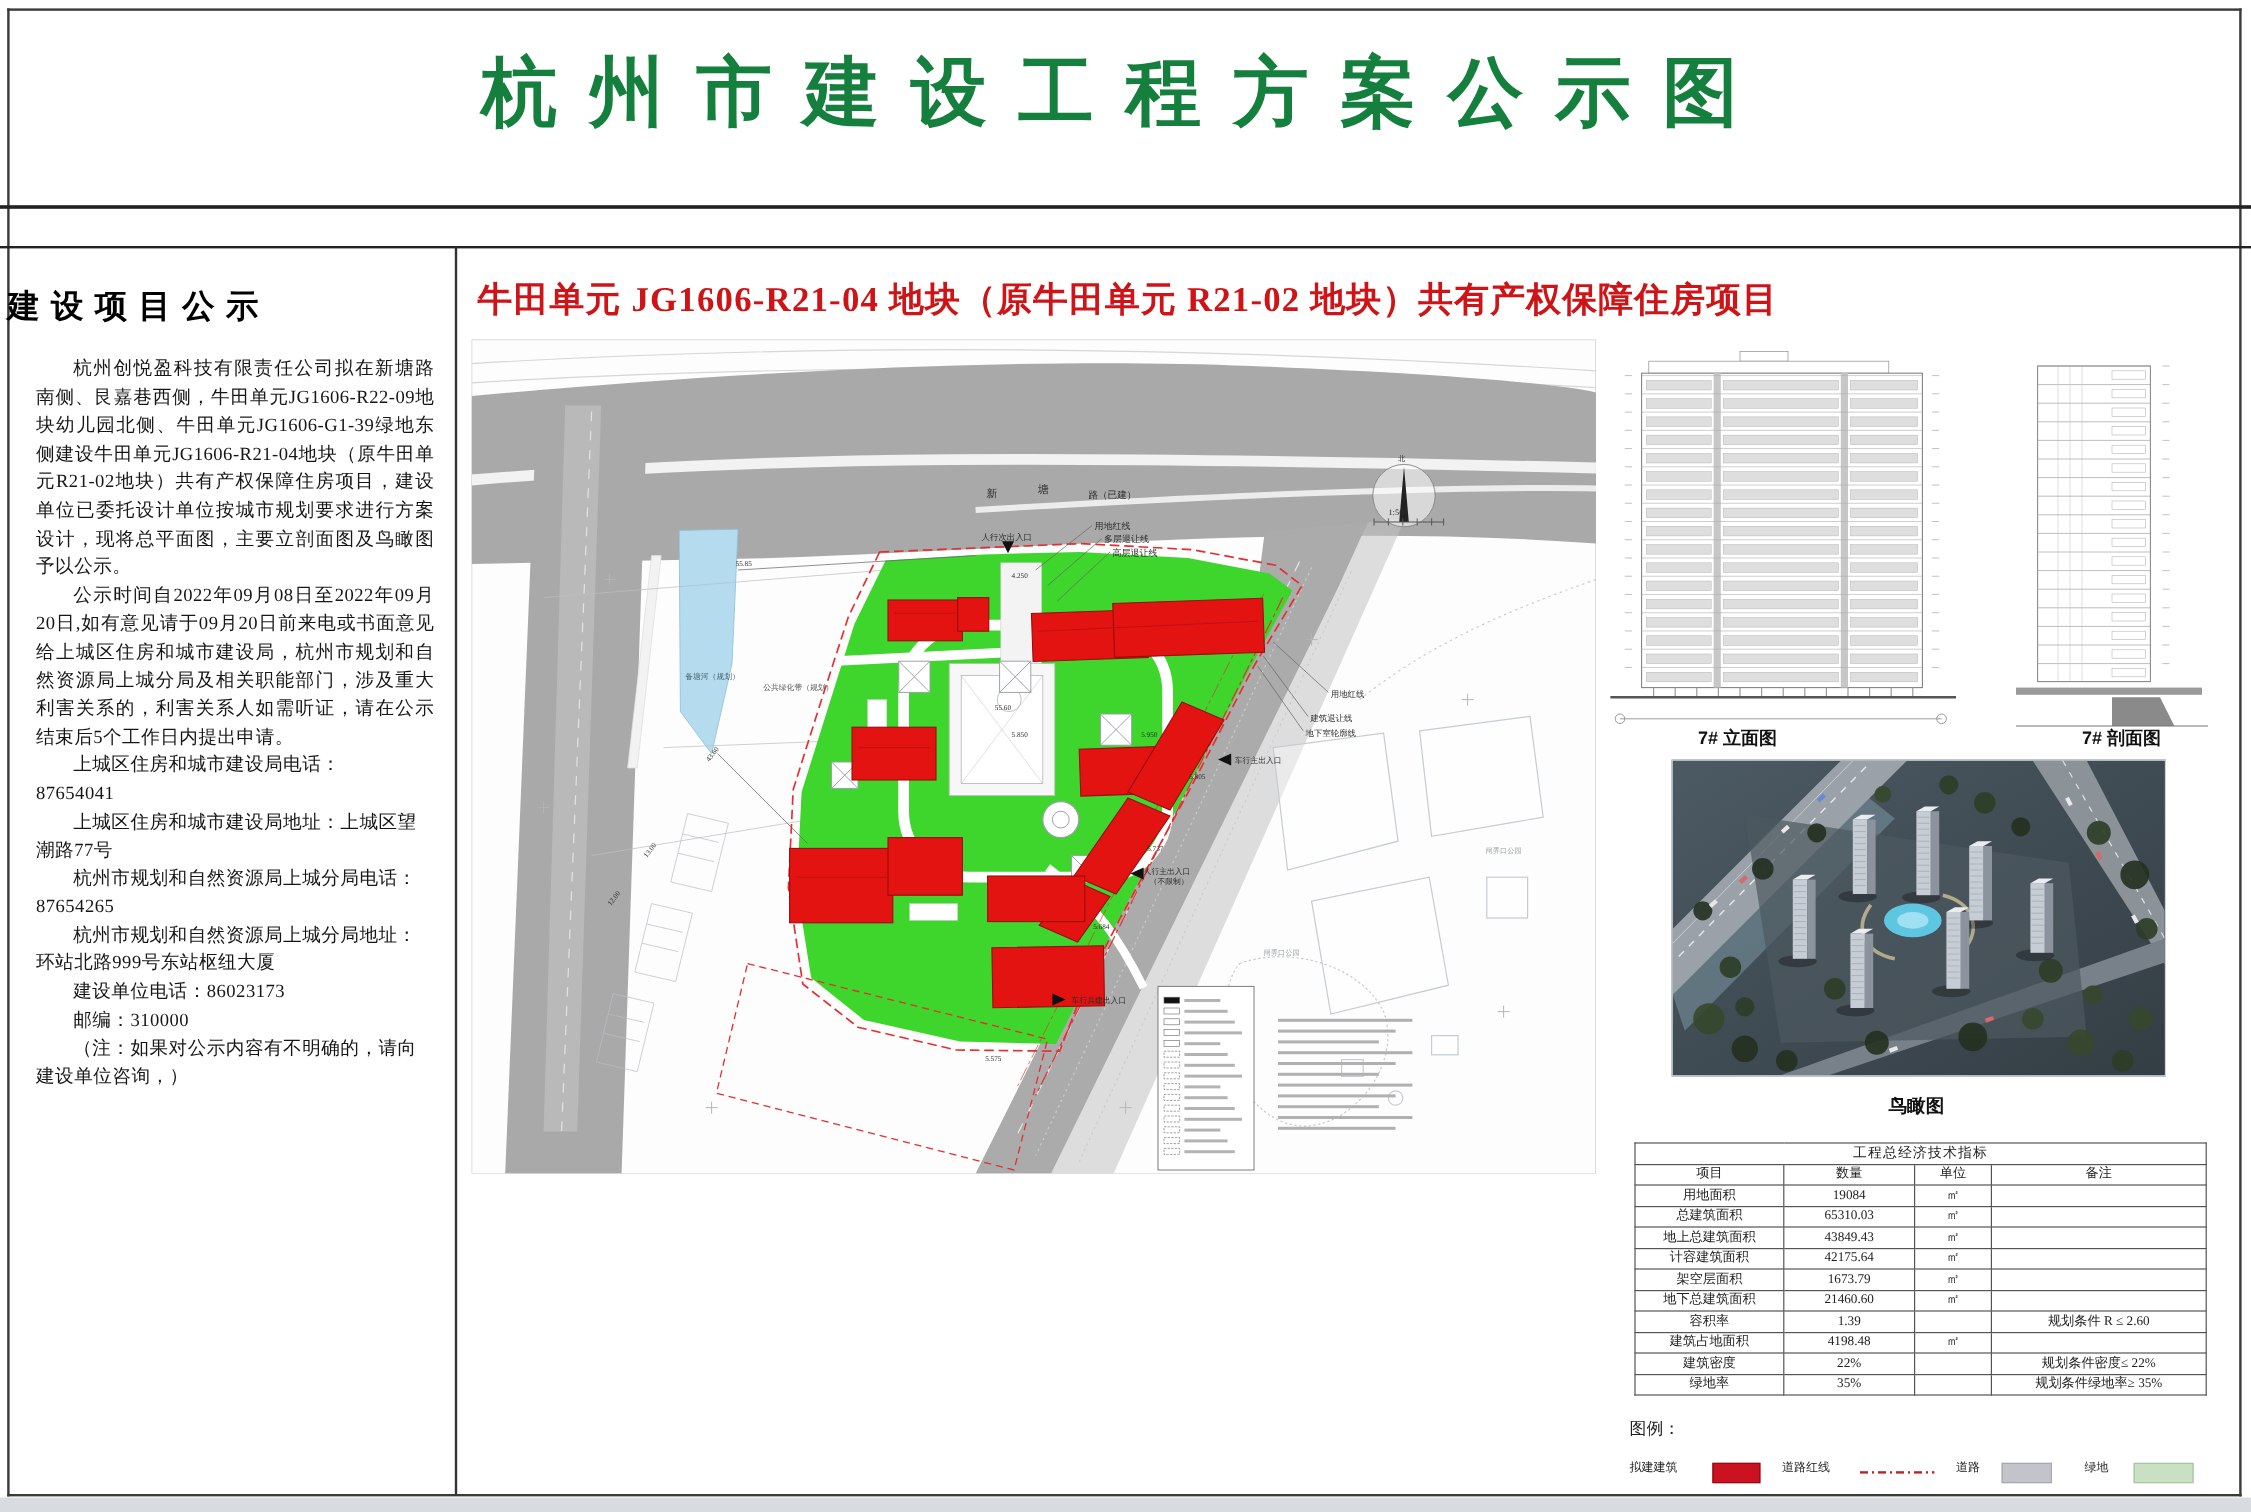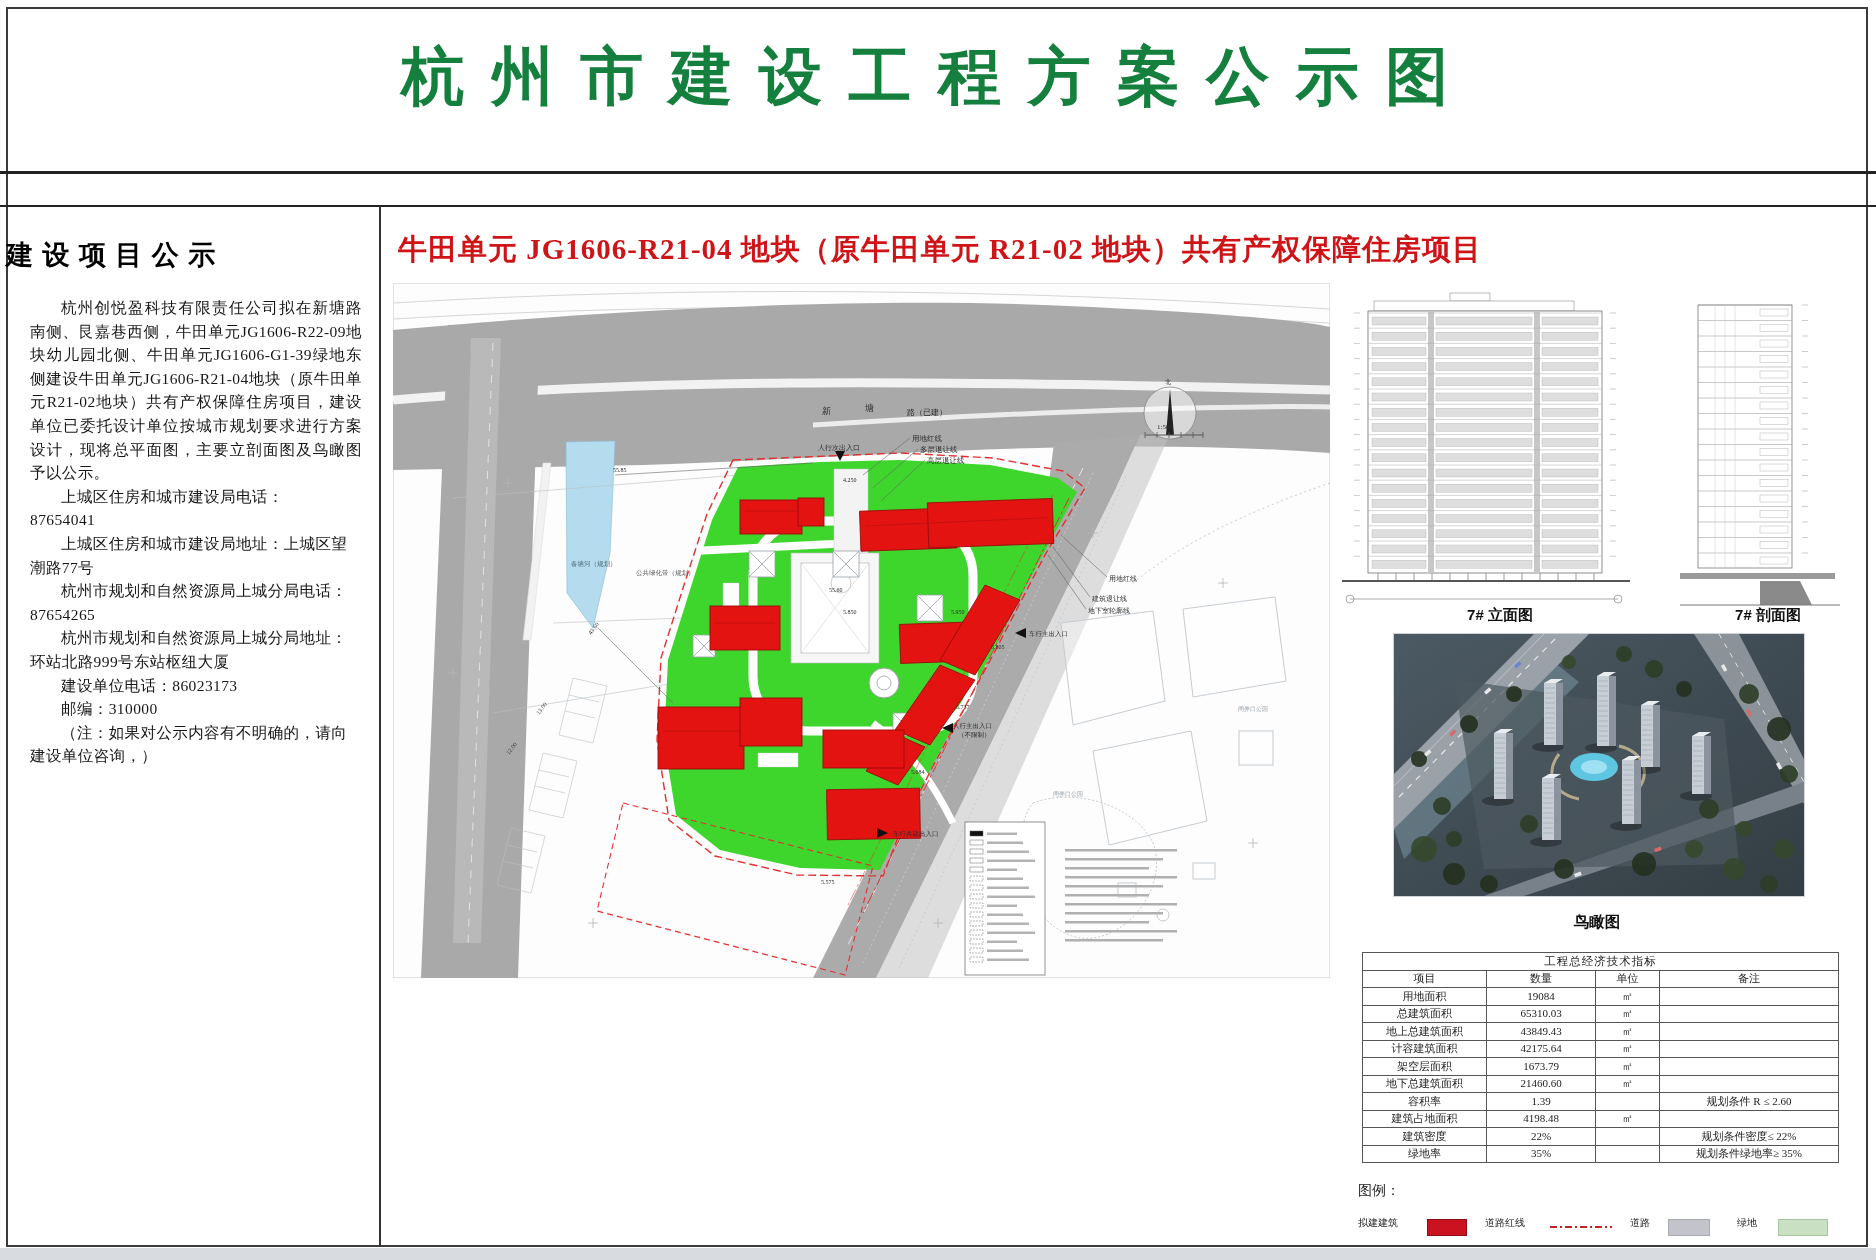--- a/index.html
+++ b/index.html
@@ -32,21 +32,21 @@
   .main-subtitle{left:398px;top:210px;width:1150px;font-size:29px;font-weight:700;
      color:#cf1418;letter-spacing:1px;white-space:nowrap;margin-top:20px;}
 
   
   #siteplan{left:393px;top:283px;}
 
   
   #drawings{left:1330px;top:283px;}
   .cap{font-family:"Liberation Sans","DejaVu Sans",sans-serif;font-weight:700;
        font-size:15px;color:#111;text-align:center;}
-  .cap-elev{left:1405px;top:606px;width:190px;}
+  .cap-elev{left:1353px;top:606px;width:190px;}
   .cap-sect{left:1673px;top:606px;width:190px;}
   .cap-bird{left:1527px;top:912px;width:140px;font-size:15.5px;}
   .birdseye{left:1393px;top:633px;width:410px;height:262px;border:1px solid #cfd4d8;
        overflow:hidden;background:#47535b;}
 
   
   .tek-table{left:1362px;top:952px;}
   table.tek{border-collapse:collapse;width:476px;table-layout:fixed;}
   table.tek td,table.tek th{border:1px solid #555;font-size:11px;font-weight:400;
        text-align:center;padding:1.5px 3px;color:#222;line-height:13.5px;}
@@ -73,20 +73,21 @@
 <div class="abs bottom-strip"></div>
 <div class="abs sep1"></div>
 <div class="abs sep2"></div>
 <div class="abs col-divider"></div>
 
 <div class="abs page-title">杭州市建设工程方案公示图</div>
 
 <div class="abs sb-heading">建设项目公示</div>
 <div class="abs sb-body" id="sb-body">
     <p>杭州创悦盈科技有限责任公司拟在新塘路南侧、艮嘉巷西侧，牛田单元JG1606-R22-09地块幼儿园北侧、牛田单元JG1606-G1-39绿地东侧建设牛田单元JG1606-R21-04地块（原牛田单元R21-02地块）共有产权保障住房项目，建设单位已委托设计单位按城市规划要求进行方案设计，现将总平面图，主要立剖面图及鸟瞰图予以公示。</p>
+    <p>公示时间自2022年09月08日至2022年09月20日,如有意见请于09月20日前来电或书面意见给上城区住房和城市建设局，杭州市规划和自然资源局上城分局及相关职能部门，涉及重大利害关系的，利害关系人如需听证，请在公示结束后5个工作日内提出申请。</p>
     <div class="line ind">上城区住房和城市建设局电话：</div>
     <div class="line">87654041</div>
     <div class="line ind">上城区住房和城市建设局地址：上城区望</div>
     <div class="line">潮路77号</div>
     <div class="line ind">杭州市规划和自然资源局上城分局电话：</div>
     <div class="line">87654265</div>
     <div class="line ind">杭州市规划和自然资源局上城分局地址：</div>
     <div class="line">环站北路999号东站枢纽大厦</div>
     <div class="line ind">建设单位电话：86023173</div>
     <div class="line ind">邮编：310000</div>

